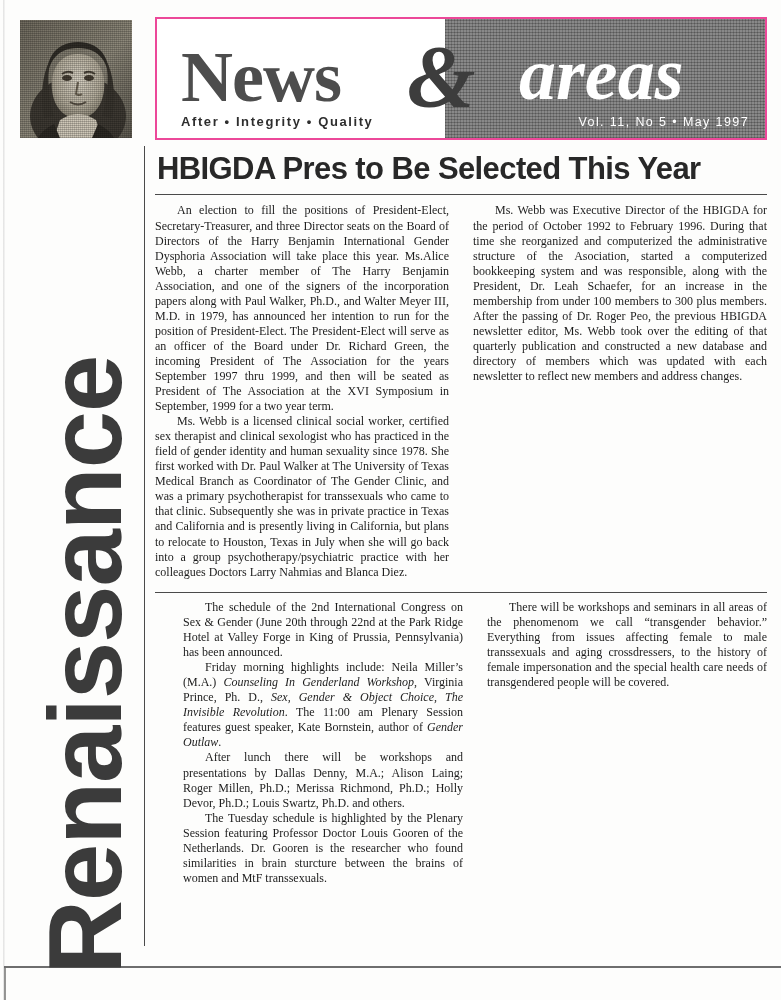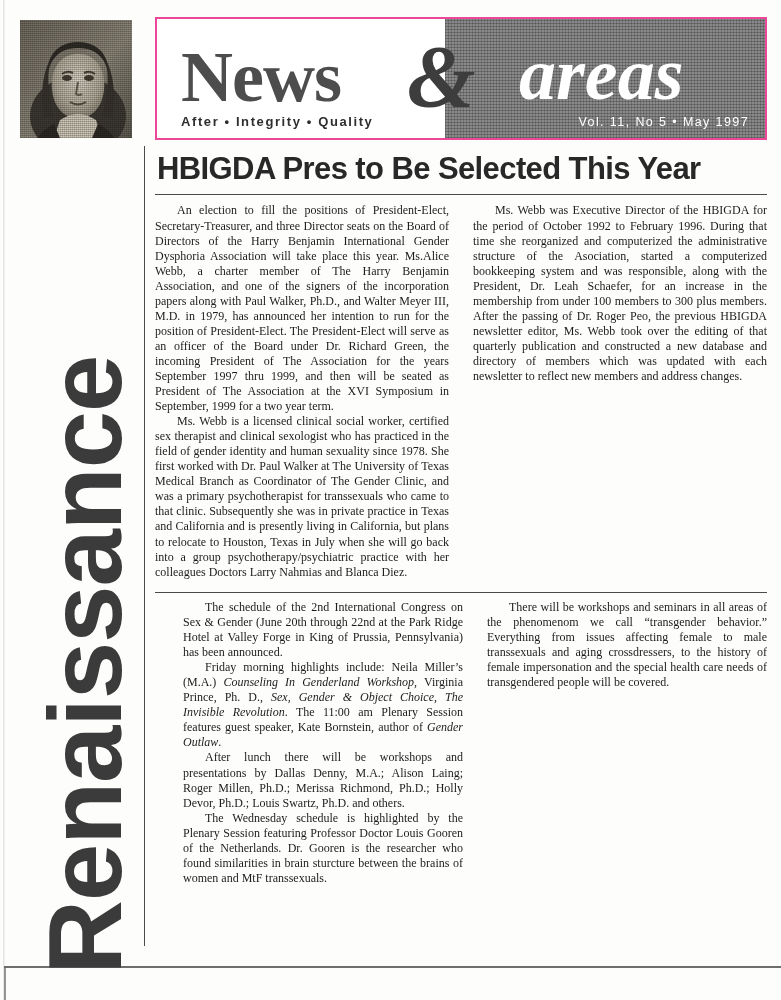--- a/index.html
+++ b/index.html
@@ -294,19 +294,19 @@
     </div>
   </div>
 
   <div class="divider-after" style="top:592px"></div>
 
   <div class="article" id="article-2">
     <div class="columns">
       <p class="first">The schedule of the 2nd International Congress on Sex &amp; Gender (June 20th through 22nd at the Park Ridge Hotel at Valley Forge in King of Prussia, Pennsylvania) has been announced.</p>
       <p>Friday morning highlights include: Neila Miller’s (M.A.) <i>Counseling In Genderland Workshop</i>, Virginia Prince, Ph. D., <i>Sex, Gender &amp; Object Choice, The Invisible Revolution</i>. The 11:00 am Plenary Session features guest speaker, Kate Bornstein, author of <i>Gender Outlaw</i>.</p>
       <p>After lunch there will be workshops and presentations by Dallas Denny, M.A.; Alison Laing; Roger Millen, Ph.D.; Merissa Richmond, Ph.D.; Holly Devor, Ph.D.; Louis Swartz, Ph.D. and others.</p>
-      <p>The Wednesday schedule is highlighted by the  Plenary Session featuring Professor Doctor Louis Gooren of the Netherlands. Dr. Gooren is the researcher who found similarities in brain sturcture between the brains of women and MtF transsexuals.</p>
+      <p>The Tuesday schedule is highlighted by the  Plenary Session featuring Professor Doctor Louis Gooren of the Netherlands. Dr. Gooren is the researcher who found similarities in brain sturcture between the brains of women and MtF transsexuals.</p>
       <p>There will be workshops and seminars in all areas of the phenomenom we call “transgender behavior.” Everything from issues affecting female to male transsexuals and aging crossdressers, to the history of female impersonation and the special health care needs of transgendered people will be covered.</p>
 
     </div>
   </div>
 
 </div>
 
 </body></html>

